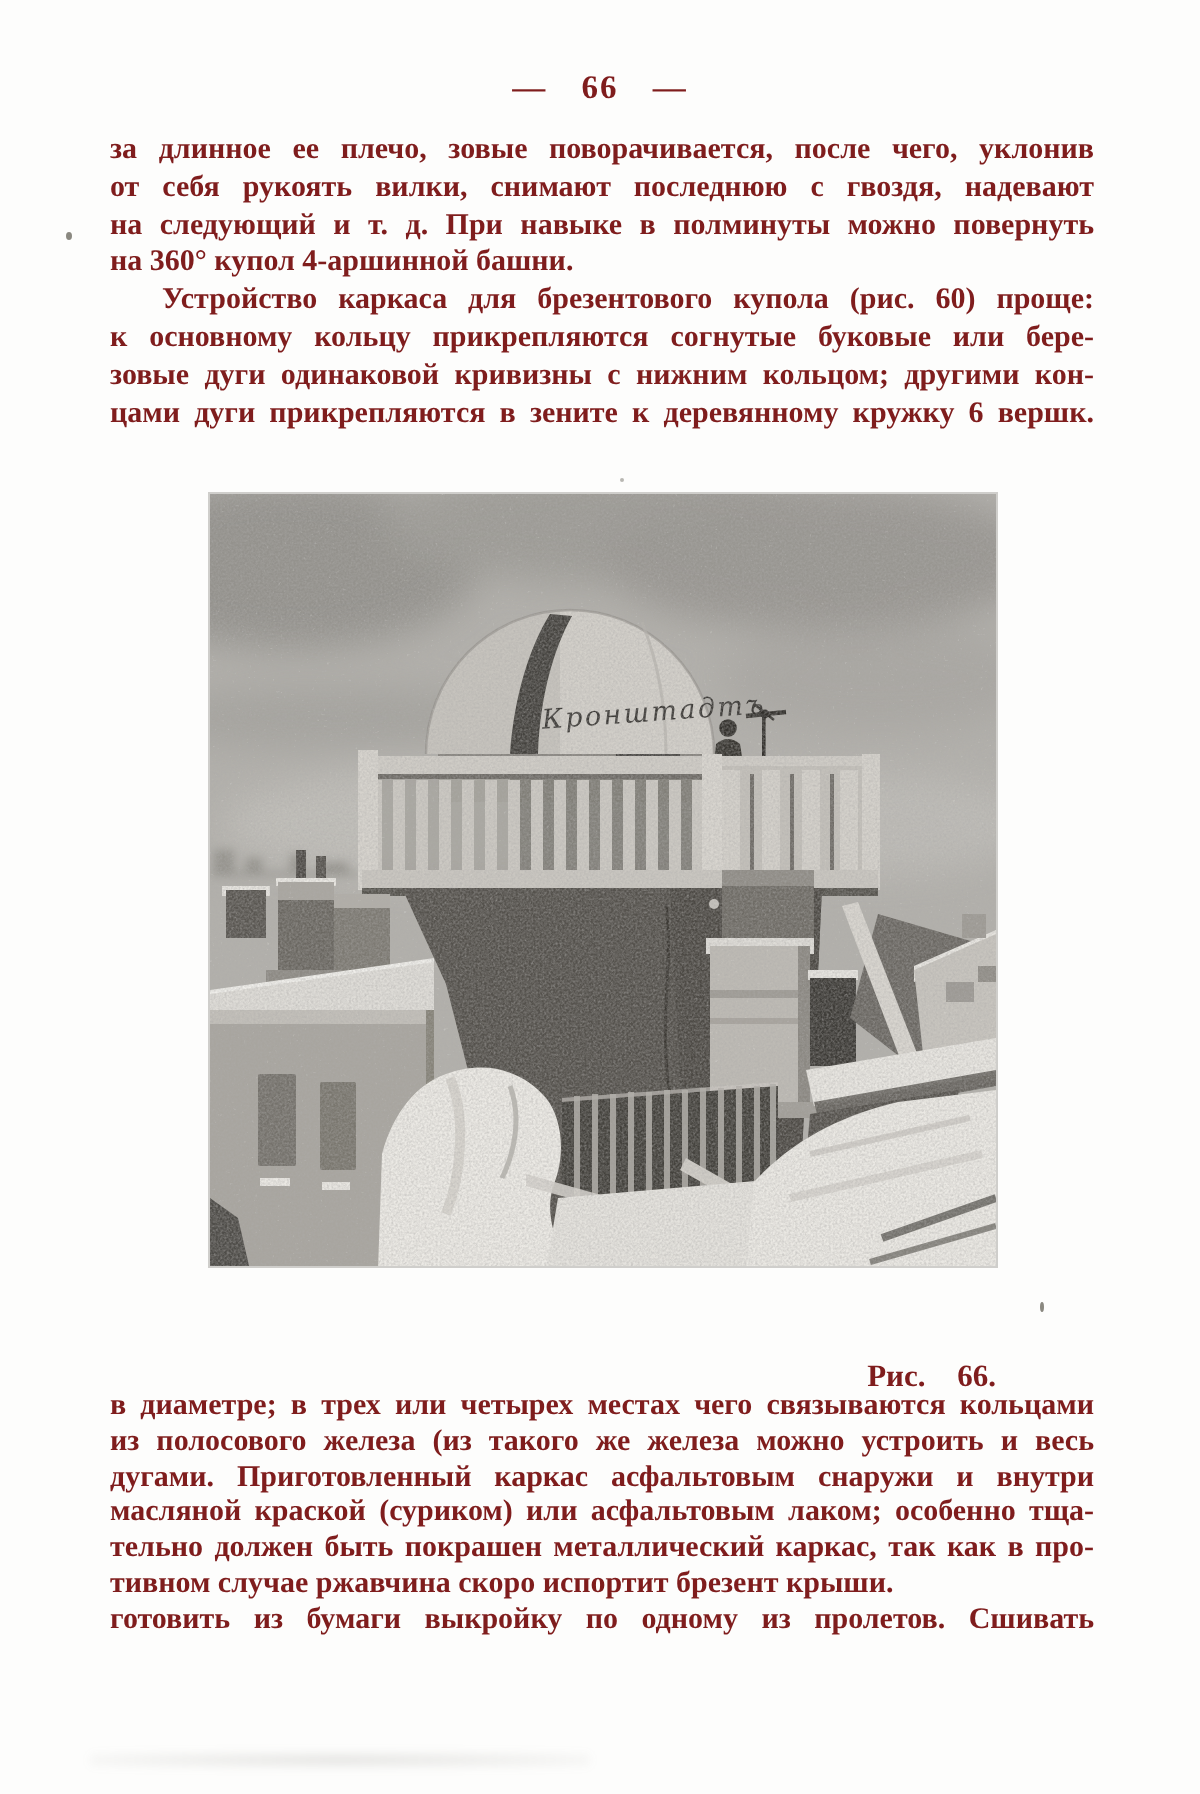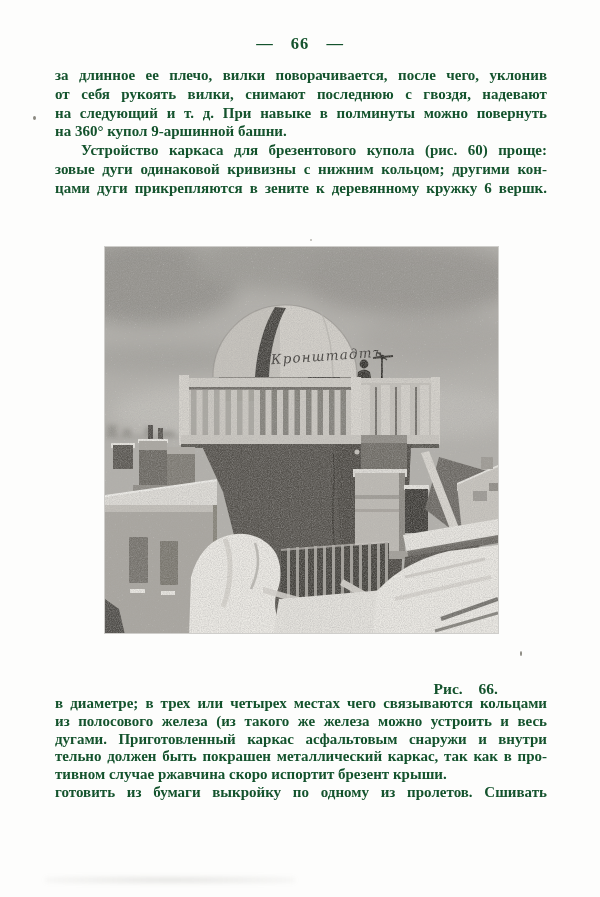--- a/index.html
+++ b/index.html
@@ -1,20 +1,20 @@
 <!DOCTYPE html>
 <html><head>
 <meta charset="utf-8">
 <style>
   html,body{margin:0;padding:0;background:#e9e9e7;}
   .page{
     position:relative;width:600px;height:897px;margin:0 auto;
     background:#fdfdfc;overflow:hidden;
     font-family:"Liberation Serif","DejaVu Serif",serif;
-    color:#14532d;
+    color:#7f1d1d;
   }
   .hdr{
     position:absolute;top:34px;left:0;width:100%;
     text-align:center;font-size:16.5px;font-weight:700;
     letter-spacing:1px;word-spacing:12px;
   }
   .block{
     position:absolute;left:55px;width:492px;
     font-size:15px;font-weight:700;
   }
@@ -40,25 +40,26 @@
   }
 </style>
 </head>
 <body>
 
 <div class="page">
 
   <div class="hdr">— 66 —</div>
 
   <div class="block b1">
-    <div class="ln">за длинное ее плечо, вилки поворачивается, после чего, уклонив</div>
+    <div class="ln">за длинное ее плечо, зовые поворачивается, после чего, уклонив</div>
     <div class="ln">от себя рукоять вилки, снимают последнюю с гвоздя, надевают</div>
     <div class="ln">на следующий и т. д. При навыке в полминуты можно повернуть</div>
-    <div class="ln last">на 360° купол 9-аршинной башни.</div>
+    <div class="ln last">на 360° купол 4-аршинной башни.</div>
     <div class="ln ind">Устройство каркаса для брезентового купола (рис. 60) проще:</div>
+    <div class="ln">к основному кольцу прикрепляются согнутые буковые или бере-</div>
     <div class="ln">зовые дуги одинаковой кривизны с нижним кольцом; другими кон-</div>
     <div class="ln">цами дуги прикрепляются в зените к деревянному кружку 6 вершк.</div>
   </div>
 
   <div class="photo">
     <svg viewBox="0 0 393 386" preserveAspectRatio="none">
       <defs>
         <filter id="soft" x="-40%" y="-40%" width="180%" height="180%">
             <feGaussianBlur stdDeviation="9"></feGaussianBlur>
           </filter>
@@ -268,20 +269,21 @@
       <rect x="0" y="0" width="393" height="386" filter="url(#grainW)" opacity="0.5"></rect>
     </svg>
   </div>
 
   <div class="caption">Рис.  66.</div>
 
   <div class="block b2">
     <div class="ln">в диаметре; в трех или четырех местах чего связываются кольцами</div>
     <div class="ln">из полосового железа (из такого же железа можно устроить и весь</div>
     <div class="ln">дугами.  Приготовленный каркас  асфальтовым снаружи и внутри</div>
+    <div class="ln">масляной краской (суриком) или асфальтовым лаком; особенно тща-</div>
     <div class="ln">тельно должен быть покрашен металлический каркас, так как в про-</div>
     <div class="ln last">тивном случае ржавчина скоро испортит брезент крыши.</div>
     <div class="ln">готовить из бумаги выкройку по одному из пролетов.  Сшивать</div>
   </div>
 
   <div class="speck" style="top:116px;left:33px;width:3px;height:4px;"></div>
   <div class="speck" style="top:651px;left:520px;width:2px;height:5px;"></div>
   <div class="speck" style="top:239px;left:310px;width:2px;height:2px;opacity:.6;"></div>
   <div class="smudge"></div>
 

